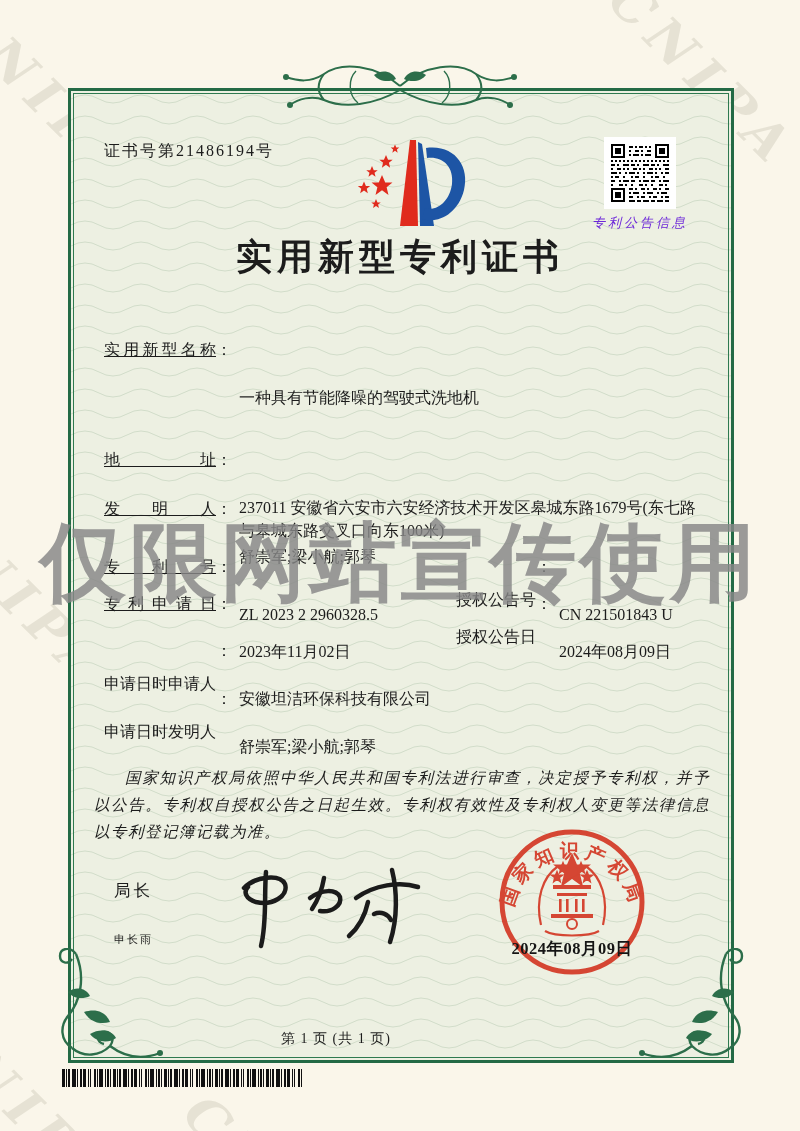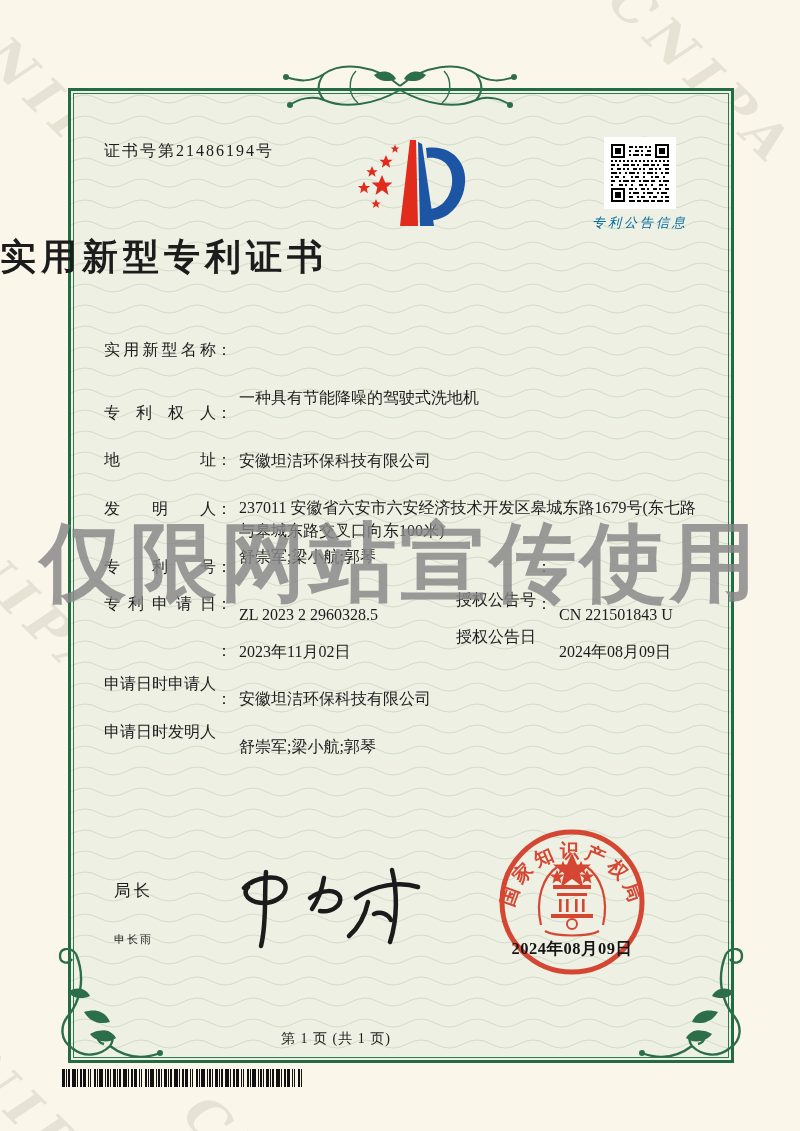--- a/index.html
+++ b/index.html
@@ -26,28 +26,28 @@
     position:absolute;left:2px;top:2px;right:2px;bottom:2px;
     border:1px solid #2e7a50;pointer-events:none;
   }
   .waves{position:absolute;left:0;top:0;z-index:0;}
   
   .ornament{position:absolute;z-index:3;pointer-events:none;}
   
   .content{position:absolute;left:0;top:0;width:800px;height:1131px;z-index:4;}
   .certno{position:absolute;left:104px;top:141px;font-size:16px;letter-spacing:2px;}
   .logo{position:absolute;left:342px;top:134px;}
-  .title{position:absolute;left:0;top:233px;width:800px;
+  .title{position:absolute;left:0;top:233px;width:800px;text-align:center;
     font-size:36px;font-weight:bold;letter-spacing:5px;}
   .qrbox{position:absolute;left:604px;top:137px;width:72px;height:72px;background:#ffffff;}
   .qrbox svg{position:absolute;left:7px;top:7px;}
   .qrlabel{position:absolute;left:588px;top:214px;width:104px;text-align:center;
-    font-size:13px;letter-spacing:3px;color:#0369a1;font-style:italic;}
+    font-size:13px;letter-spacing:3px;color:#6d28d9;font-style:italic;}
   .frow{position:absolute;left:104px;width:606px;font-size:16px;line-height:23px;}
-  .lab{display:inline-block;width:112px;text-align:justify;text-align-last:justify;vertical-align:top;}
+  .lab{display:inline-block;width:112px;text-align:justify;text-align-last:justify;vertical-align:top;text-decoration:underline;}
   .lab7{display:inline-block;vertical-align:top;margin-top:33px;}
   .colon{display:inline-block;vertical-align:top;}
   .val{display:inline-block;margin-left:7px;vertical-align:top;margin-top:48px;}
   .addrval{width:460px;}
   .col2{position:absolute;left:352px;top:0;}
   .statement{position:absolute;left:94px;top:764px;width:616px;
     font-size:15.5px;line-height:27px;letter-spacing:1.5px;font-style:italic;
     text-indent:2em;text-align:justify;}
   .sigtitle{position:absolute;left:114px;top:880px;font-size:16.5px;letter-spacing:3px;}
   .signame{position:absolute;left:114px;top:932px;font-size:11px;letter-spacing:2px;}
@@ -193,23 +193,20 @@
     </svg>
   </div>
   <div class="qrlabel">专利公告信息</div>
 
   <div class="title">实用新型专利证书</div>
 
   <div class="frow" style="top:338px">
     <span class="lab">实用新型名称</span><span class="colon">：</span><span class="val">一种具有节能降噪的驾驶式洗地机</span>
   </div>
 
-  <div class="frow" style="top:401px">
-    <span class="lab">专利权人</span><span class="colon">：</span><span class="val">安徽坦洁环保科技有限公司</span>
-  </div>
 
   <div class="frow" style="top:448px">
     <span class="lab">地址</span><span class="colon">：</span><span class="val addrval">237011 安徽省六安市六安经济技术开发区皋城东路1679号(东七路与皋城东路交叉口向东100米)</span>
   </div>
 
   <div class="frow" style="top:497px">
     <span class="lab">发明人</span><span class="colon">：</span><span class="val">舒崇军;梁小航;郭琴</span>
   </div>
 
   <div class="frow" style="top:555px">
@@ -227,20 +224,21 @@
   </div>
 
   <div class="frow" style="top:639px">
     <span class="lab7">申请日时申请人</span><span class="colon">：</span><span class="val">安徽坦洁环保科技有限公司</span>
   </div>
 
   <div class="frow" style="top:687px">
     <span class="lab7">申请日时发明人</span><span class="colon">：</span><span class="val">舒崇军;梁小航;郭琴</span>
   </div>
 
+  <div class="statement">国家知识产权局依照中华人民共和国专利法进行审查，决定授予专利权，并予以公告。专利权自授权公告之日起生效。专利权有效性及专利权人变更等法律信息以专利登记簿记载为准。</div>
 
   <div class="sigtitle">局长</div>
   <div class="signame">申长雨</div>
   <svg class="sigscript" width="200" height="100" viewBox="0 0 200 100">
     <g fill="none" stroke="#1b1b1b" stroke-width="4.5" stroke-linecap="round" stroke-linejoin="round">
       <path d="M38 16 C36 40 39 66 33 90"></path>
       <path d="M16 32 C28 20 52 18 57 28 C61 40 44 50 28 46 C18 43 15 36 20 31"></path>
       <path d="M96 22 C94 34 90 44 84 53"></path>
       <path d="M82 42 C94 33 108 33 112 41 C114 49 104 57 92 55"></path>
       <path d="M128 42 C146 29 172 25 190 31"></path>

